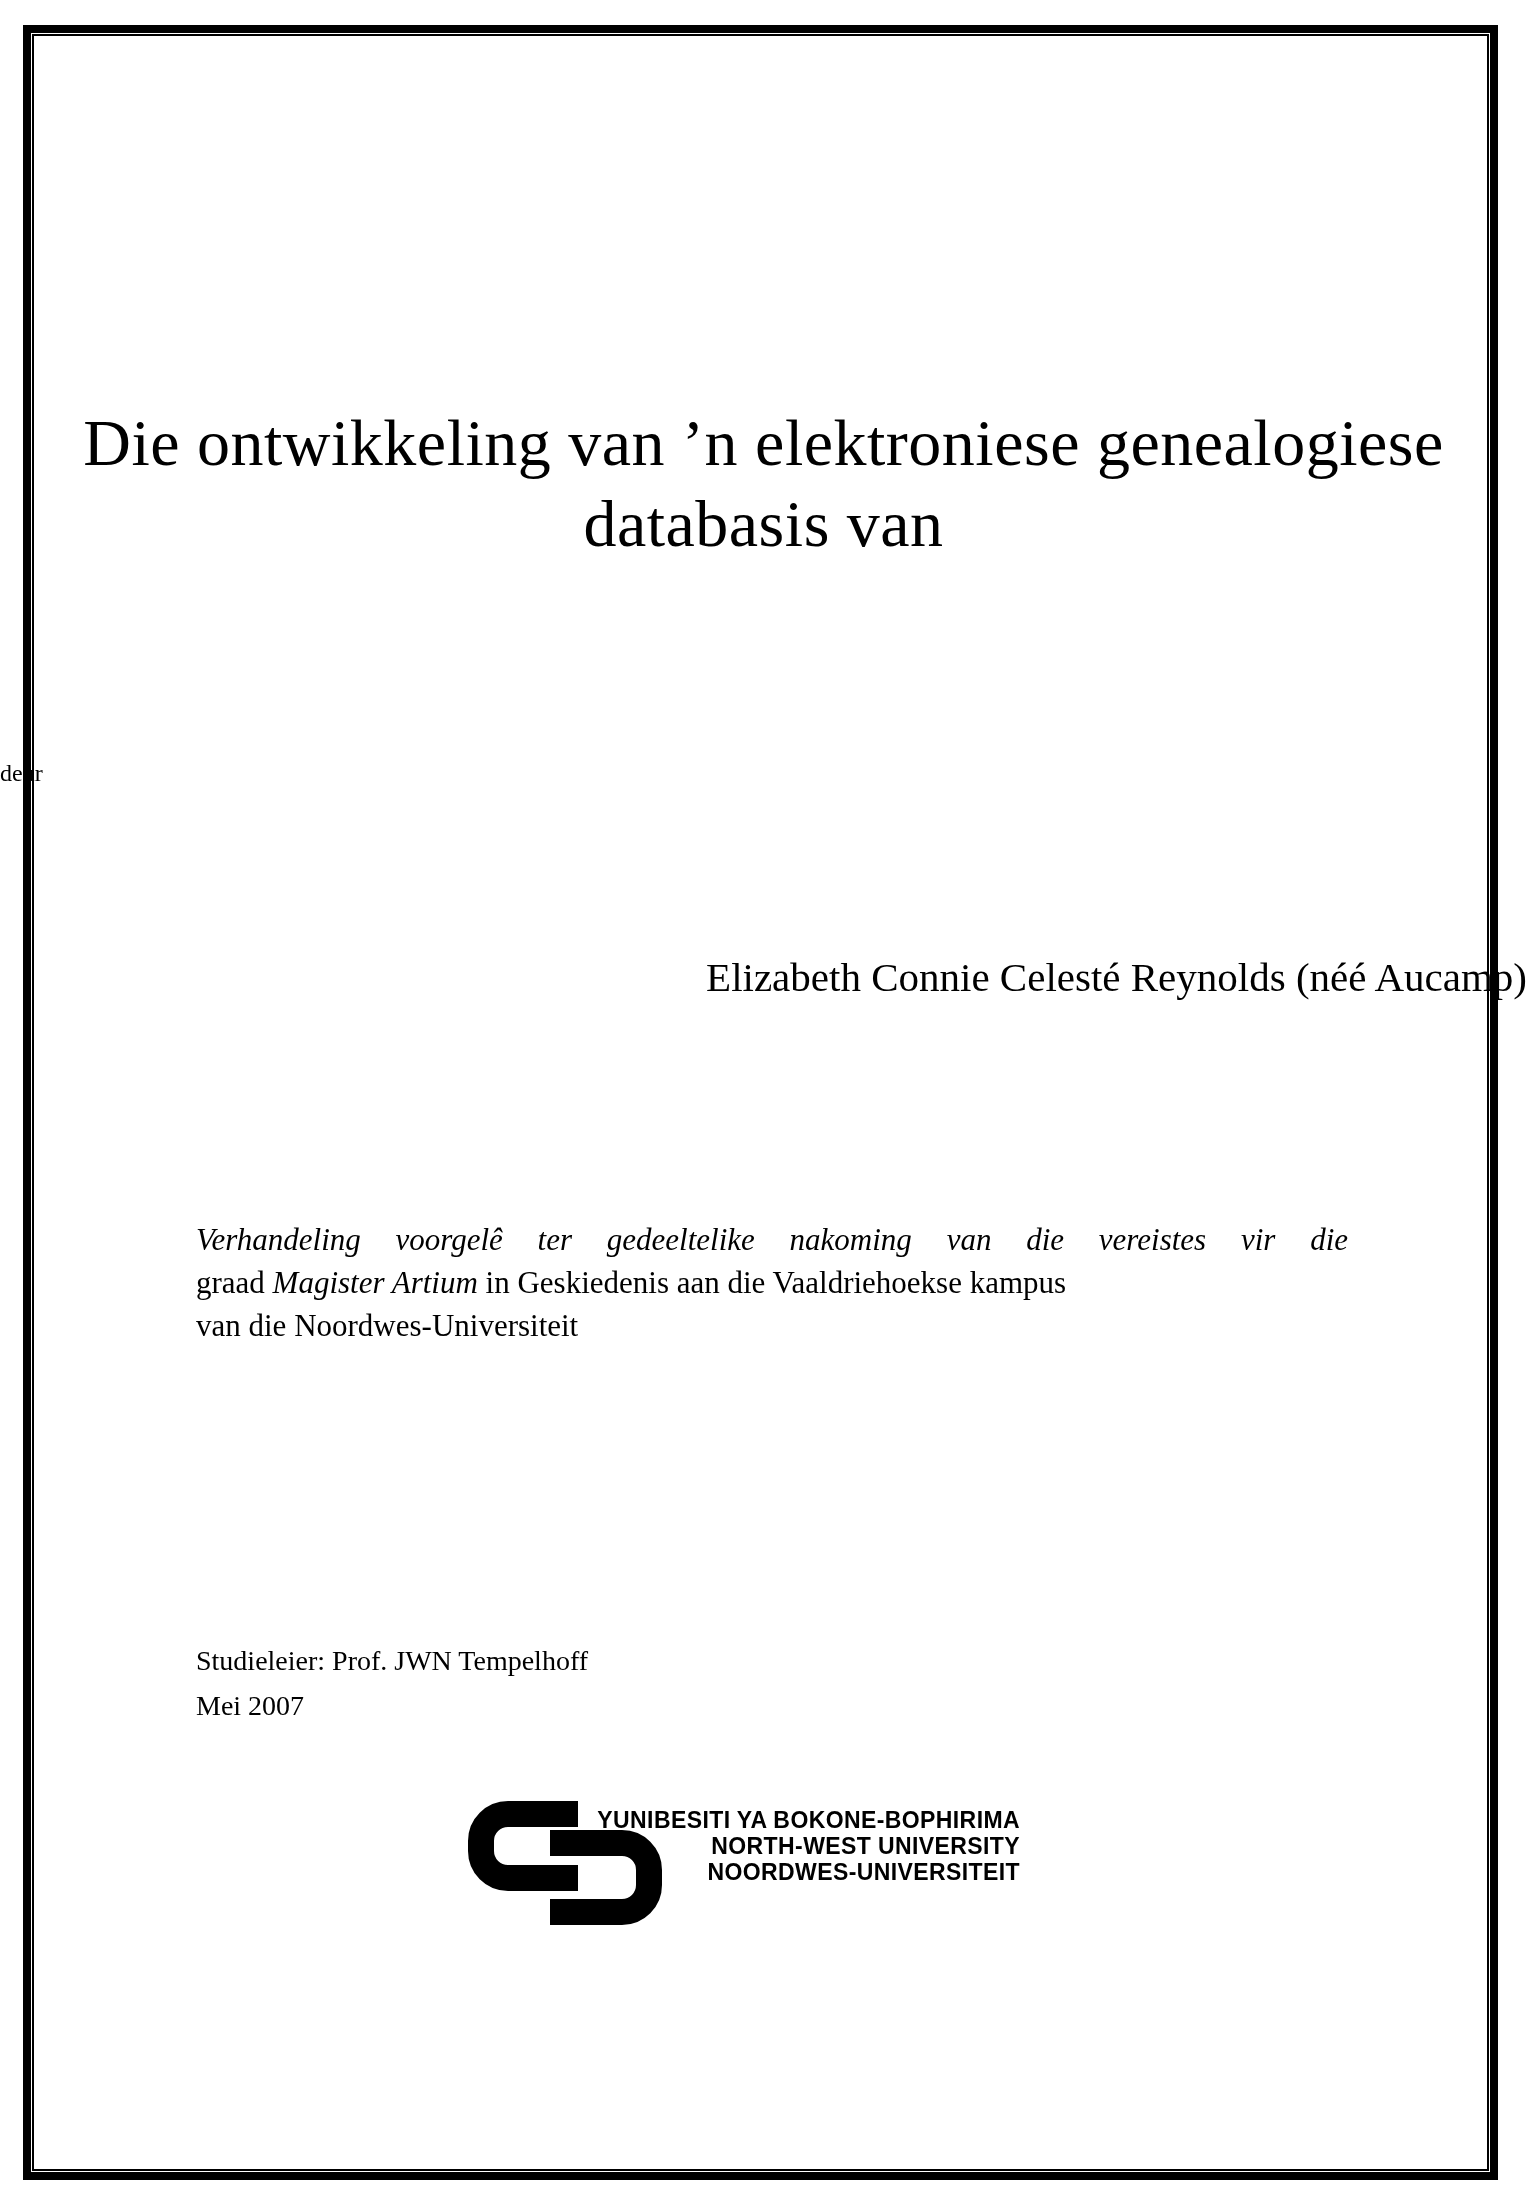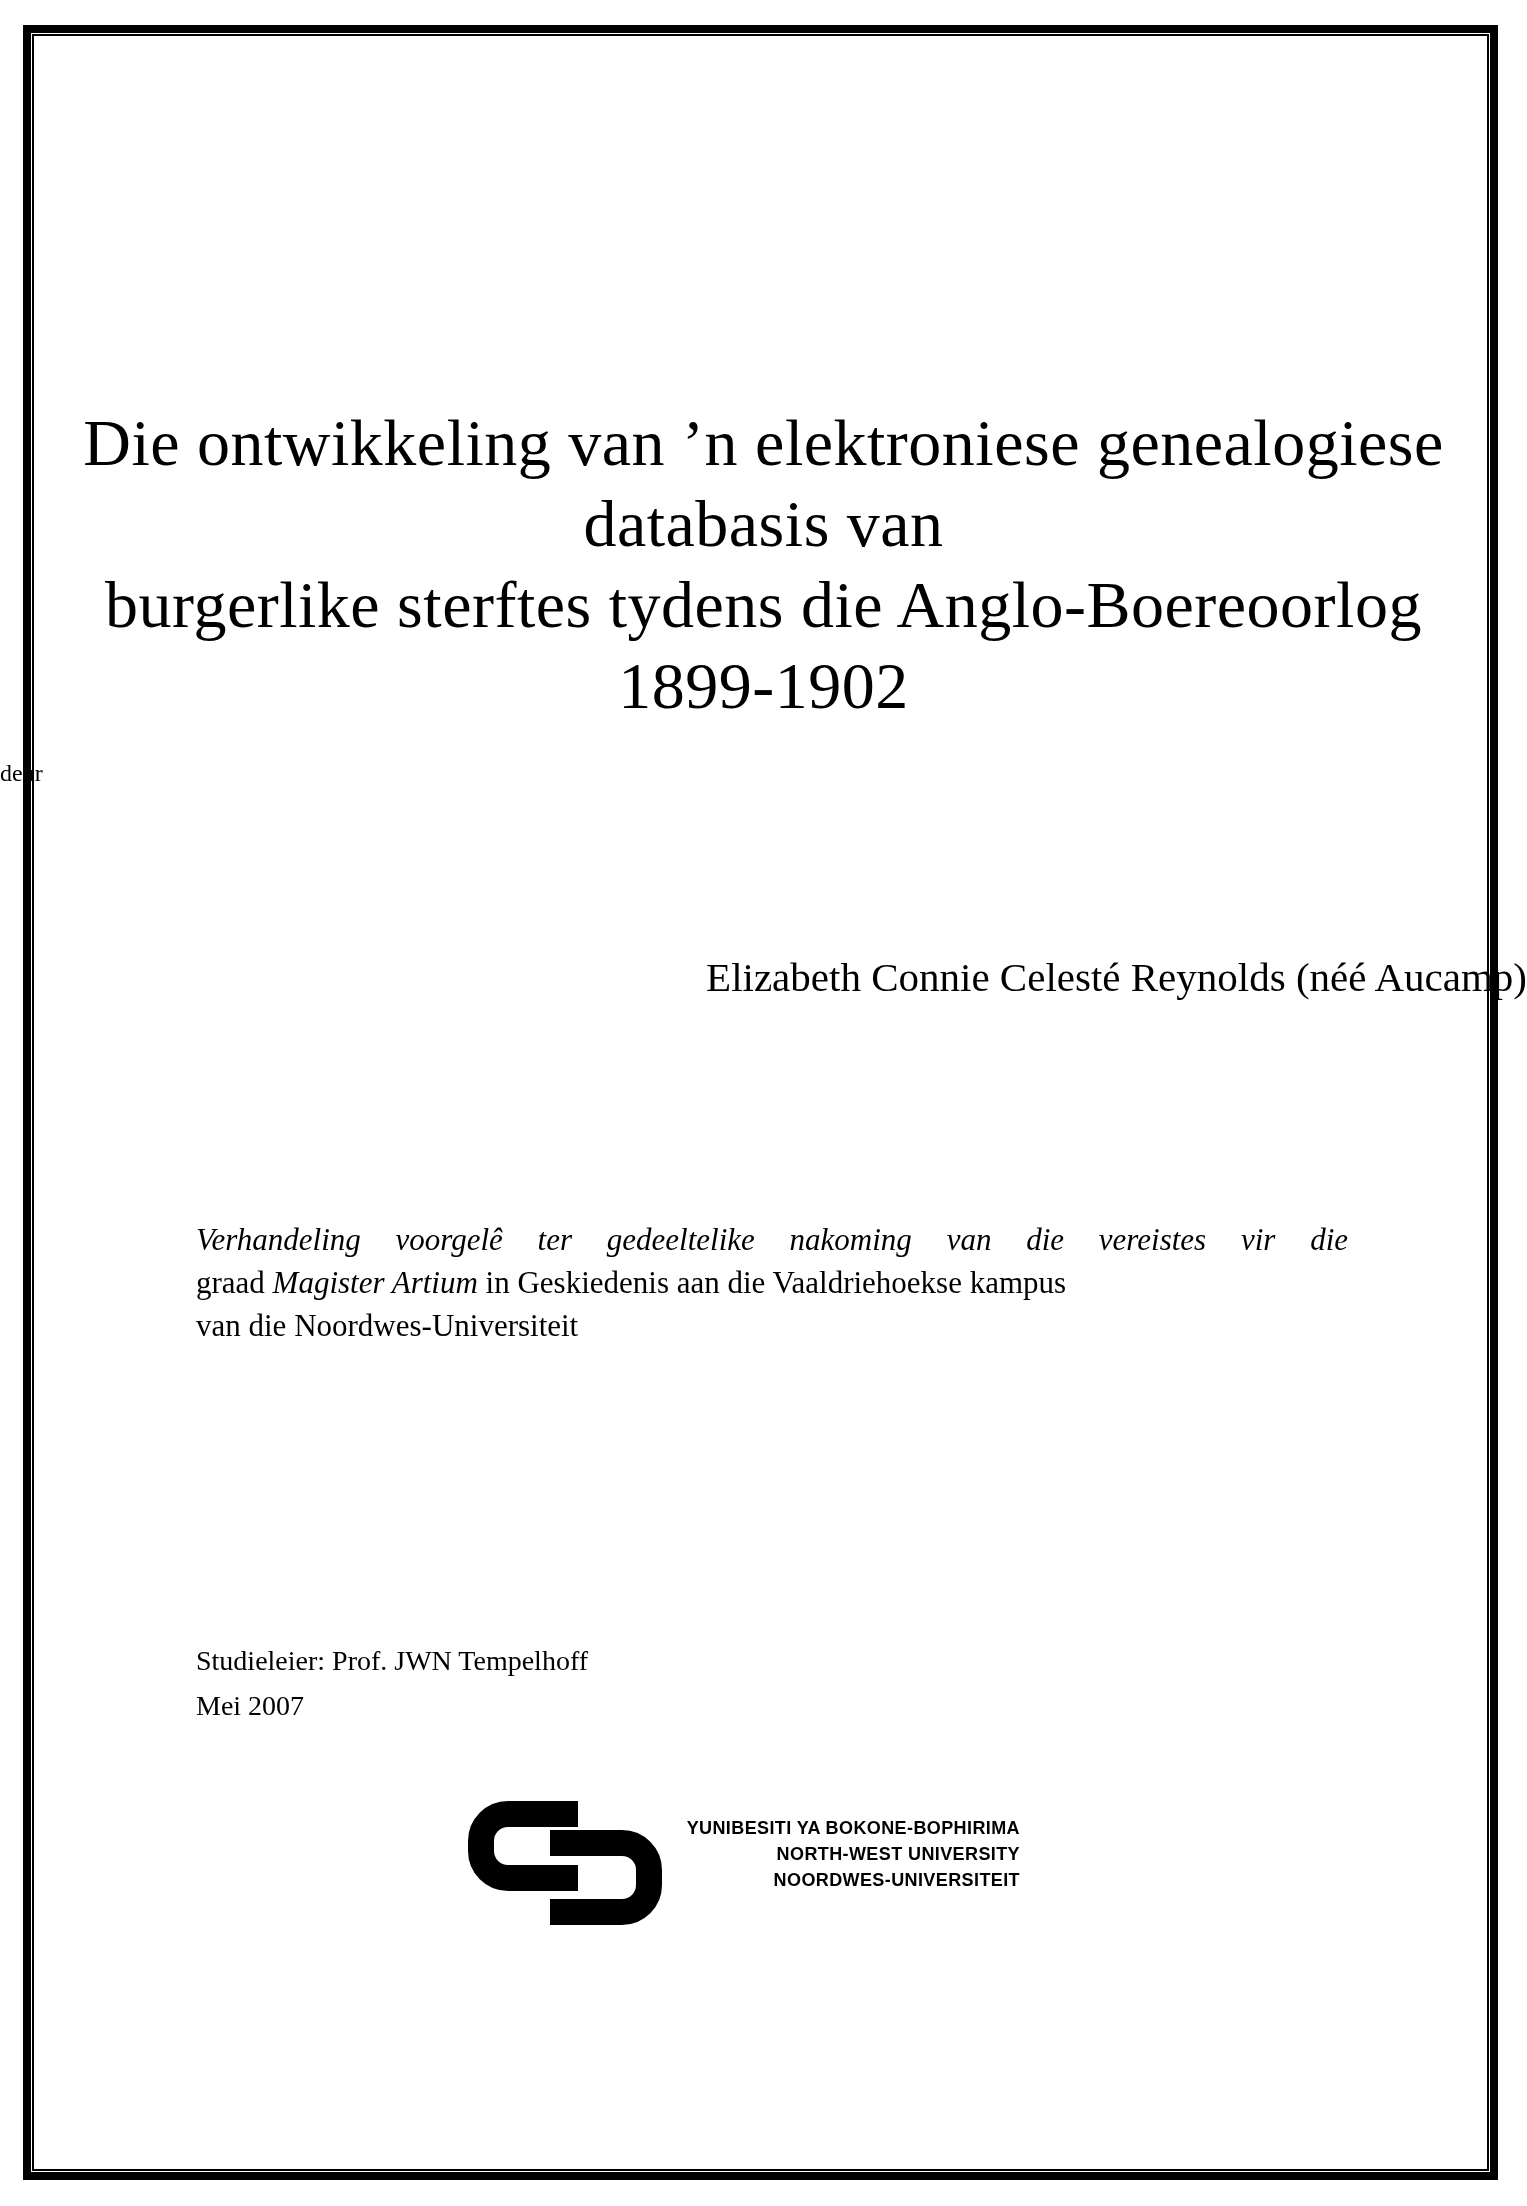--- a/index.html
+++ b/index.html
@@ -88,43 +88,42 @@
     height: 150px;
   }
   .logo-mark {
     position: absolute;
     left: 0;
     top: 0;
   }
   .logo-text {
     position: absolute;
     left: 120px;
-    top: 22px;
+    top: 14px;
     width: 440px;
     text-align: right;
     font-family: "Liberation Sans", sans-serif;
     font-weight: bold;
-    font-size: 18px;
+    font-size: 23px;
     line-height: 26px;
     letter-spacing: 0.4px;
     white-space: nowrap;
   }
 </style>
 </head>
 <body>
 
 <div id="page">
 
   <div id="frame-outer">
     <div id="frame-inner"></div>
   </div>
 
   <div class="title-block">
     <div>Die ontwikkeling van ’n elektroniese genealogiese databasis van</div>
-    <div>burgerlike sterftes tydens die Anglo-Boereoorlog 1899-1902</div>
   </div>
 
   <div class="byline">deur</div>
 
   <div class="author">Elizabeth Connie Celesté Reynolds (néé Aucamp)</div>
 
   <div class="declaration">
     <div class="justified">Verhandeling voorgelê ter gedeeltelike nakoming van die vereistes vir die</div>
     <div><span>graad </span><span class="italic">Magister Artium</span><span> in Geskiedenis aan die Vaaldriehoekse kampus</span></div>
     <div>van die Noordwes-Universiteit</div>

